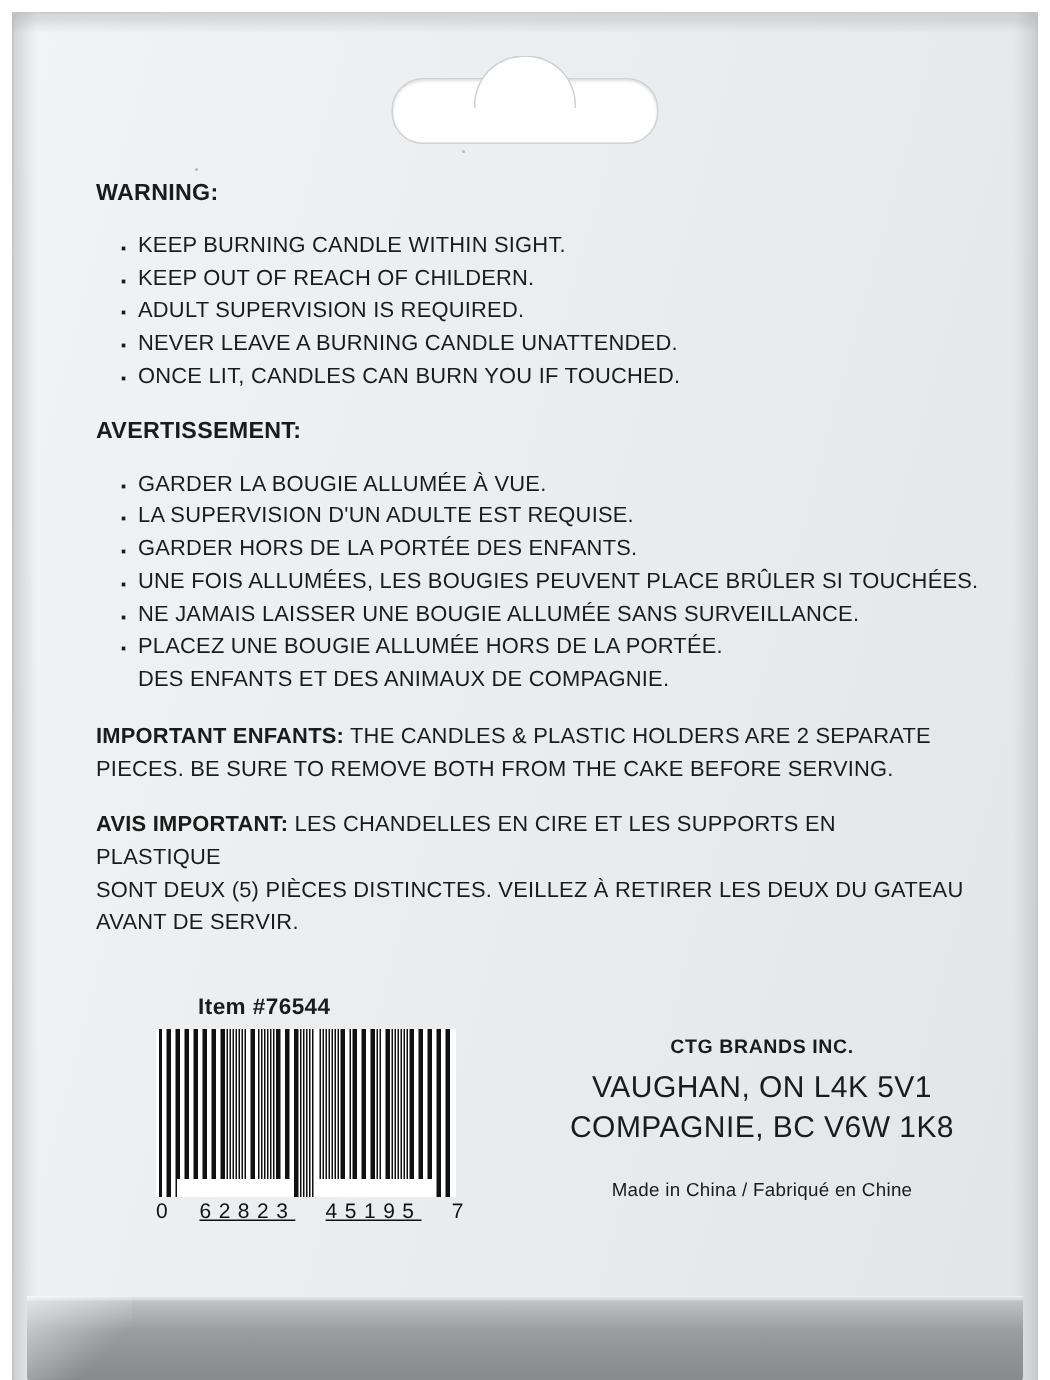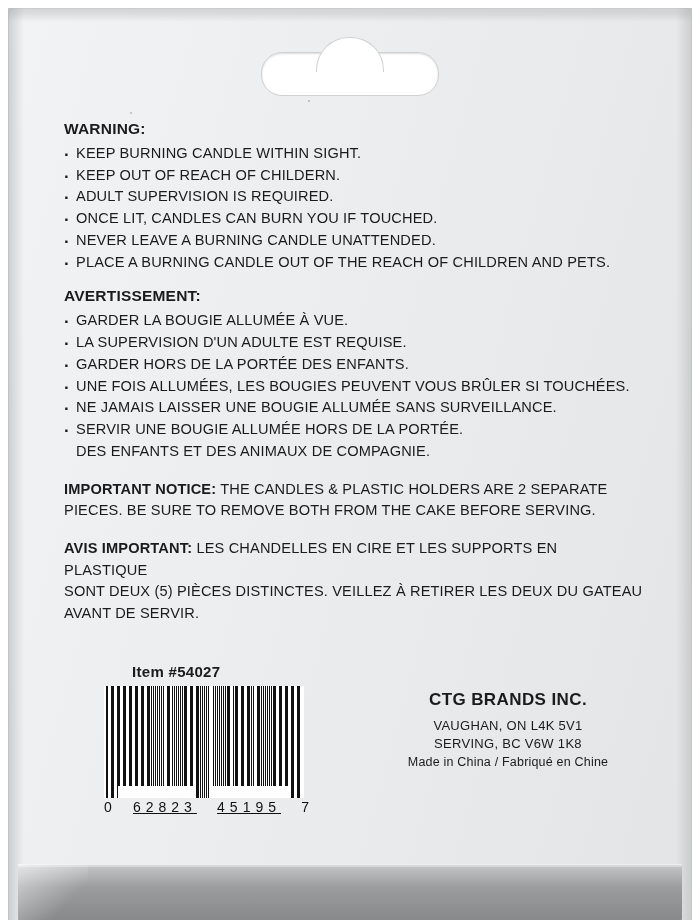--- a/index.html
+++ b/index.html
@@ -101,21 +101,21 @@
     margin-bottom: 14px;
   }
   .section-title {
     font-weight: bold;
     font-size: 15.5px;
     letter-spacing: 0.2px;
     margin-bottom: 5px;
   }
   ul.bullets {
     list-style: none;
-    margin: 0;
+    margin: 16px;
     padding: 0;
   }
   ul.bullets li {
     font-size: 14.6px;
     letter-spacing: 0.15px;
     line-height: 1.49;
     padding-left: 12px;
     position: relative;
     white-space: nowrap;
   }
@@ -194,30 +194,30 @@
     width: 260px;
     text-align: center;
     color: #1b1b1b;
   }
   #importer .imp-line1 {
     font-size: 12.5px;
     letter-spacing: 0.4px;
     margin-bottom: 6px;
   }
   #importer .imp-company {
-    font-size: 17px;
+    font-size: 13px;
     font-weight: bold;
     letter-spacing: 0.4px;
     margin-bottom: 7px;
   }
   #importer .imp-addr {
-    font-size: 13px;
+    font-size: 20px;
     letter-spacing: 0.3px;
     line-height: 1.35;
-    margin-bottom: 3px;
+    margin-bottom: 20px;
   }
   #importer .imp-origin {
     font-size: 12.5px;
     letter-spacing: 0.2px;
   }
 
   
   #bottom-lip {
     position: absolute;
     left: 10px;
@@ -267,53 +267,52 @@
   <div class="speck" style="left:300px; top:92px;"></div>
 
   <div id="content">
 
     <div class="section">
       <div class="section-title">WARNING:</div>
       <ul class="bullets">
         <li>KEEP BURNING CANDLE WITHIN SIGHT.</li>
         <li>KEEP OUT OF REACH OF CHILDERN.</li>
         <li>ADULT SUPERVISION IS REQUIRED.</li>
+        <li>NEVER LEAVE A BURNING CANDLE UNATTENDED.</li>
         <li>ONCE LIT, CANDLES CAN BURN YOU IF TOUCHED.</li>
-        <li>NEVER LEAVE A BURNING CANDLE UNATTENDED.</li>
-        <li>PLACE A BURNING CANDLE OUT OF THE REACH OF CHILDREN AND PETS.</li>
       </ul>
     </div>
 
     <div class="section">
       <div class="section-title">AVERTISSEMENT:</div>
       <ul class="bullets">
         <li>GARDER LA BOUGIE ALLUMÉE À VUE.</li>
         <li>LA SUPERVISION D'UN ADULTE EST REQUISE.</li>
         <li>GARDER HORS DE LA PORTÉE DES ENFANTS.</li>
-        <li>UNE FOIS ALLUMÉES, LES BOUGIES PEUVENT VOUS BRÛLER SI TOUCHÉES.</li>
+        <li>UNE FOIS ALLUMÉES, LES BOUGIES PEUVENT PLACE BRÛLER SI TOUCHÉES.</li>
         <li>NE JAMAIS LAISSER UNE BOUGIE ALLUMÉE SANS SURVEILLANCE.</li>
-        <li>SERVIR UNE BOUGIE ALLUMÉE HORS DE LA PORTÉE.</li>
+        <li>PLACEZ UNE BOUGIE ALLUMÉE HORS DE LA PORTÉE.</li>
         <li class="cont">DES ENFANTS ET DES ANIMAUX DE COMPAGNIE.</li>
       </ul>
     </div>
 
     <div class="notice">
-      <div><b>IMPORTANT NOTICE:</b><span> THE CANDLES &amp; PLASTIC HOLDERS ARE 2 SEPARATE</span></div>
+      <div><b>IMPORTANT ENFANTS:</b><span> THE CANDLES &amp; PLASTIC HOLDERS ARE 2 SEPARATE</span></div>
       <div>PIECES. BE SURE TO REMOVE BOTH FROM THE CAKE BEFORE SERVING.</div>
     </div>
 
     <div class="notice">
       <div><b>AVIS IMPORTANT:</b><span> LES CHANDELLES EN CIRE ET LES SUPPORTS EN PLASTIQUE</span></div>
       <div>SONT DEUX (5) PIÈCES DISTINCTES. VEILLEZ À RETIRER LES DEUX DU GATEAU</div>
       <div>AVANT DE SERVIR.</div>
     </div>
 
   </div>
 
-  <div id="item-number">Item #54027</div>
+  <div id="item-number">Item #76544</div>
 
   <div id="barcode-block">
     <div id="barcode-bars">
         <div class="bar" style="left: 2px; width: 2px; height: 112px;"></div>
         <div class="bar" style="left: 7px; width: 3px; height: 112px;"></div>
         <div class="bar" style="left: 13px; width: 3px; height: 112px;"></div>
         <div class="bar" style="left: 19px; width: 3px; height: 112px;"></div>
         <div class="bar" style="left: 25px; width: 3px; height: 112px;"></div>
         <div class="bar" style="left: 31px; width: 3px; height: 112px;"></div>
         <div class="bar" style="left: 37px; width: 3px; height: 112px;"></div>
@@ -374,21 +373,21 @@
       <span class="mid">62823</span>
       <span class="mid">45195</span>
       <span>7</span>
     </div>
   </div>
 
   <div id="importer">
     <div class="imp-company">CTG BRANDS INC.</div>
     <div class="imp-addr">
       <div>VAUGHAN, ON L4K 5V1</div>
-      <div>SERVING, BC V6W 1K8</div>
+      <div>COMPAGNIE, BC V6W 1K8</div>
     </div>
     <div class="imp-origin">Made in China / Fabriqué en Chine</div>
   </div>
 
   <div id="bottom-lip">
     <div id="lip-corner"></div>
   </div>
 </div>
 
 </body></html>

